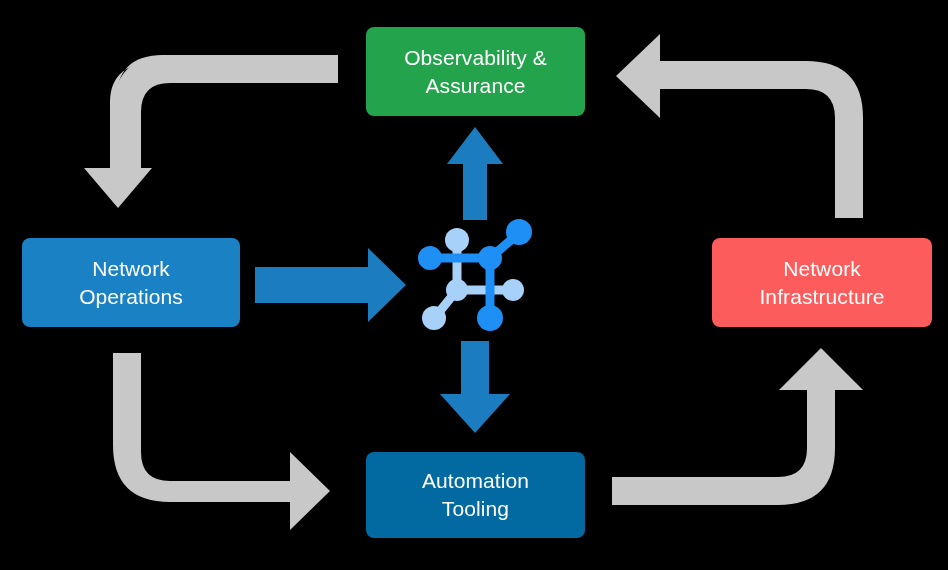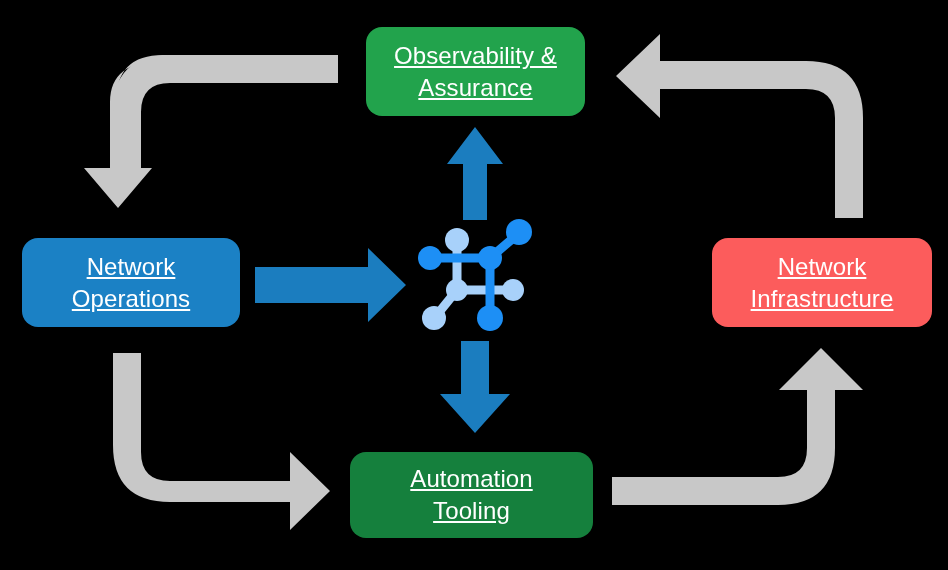--- a/index.html
+++ b/index.html
@@ -1,26 +1,26 @@
 <!DOCTYPE html>
 <html><head>
 <meta charset="utf-8">
 <style>
   html,body{margin:0;padding:0;background:#000;}
   body{width:948px;height:570px;overflow:hidden;
        font-family:"Liberation Sans","DejaVu Sans",sans-serif;}
   #stage{position:relative;width:948px;height:570px;background:#000000;}
-  .node-box{position:absolute;border-radius:16px;display:flex;align-items:center;
+  .node-box{position:absolute;border-radius:8px;display:flex;align-items:center;
             justify-content:center;text-align:center;color:#ffffff;
-            font-size:24px;line-height:1.32;font-weight:400;
-            letter-spacing:.1px;white-space:pre-line;text-decoration:underline;}
+            font-size:21px;line-height:1.32;font-weight:400;
+            letter-spacing:.1px;white-space:pre-line;}
   #box-observability{left:366px;top:27px;width:219px;height:89px;background:#22A34C;}
   #box-operations   {left:22px; top:238px;width:218px;height:89px;background:#1B81C5;}
   #box-infrastructure{left:712px;top:238px;width:220px;height:89px;background:#FC5C5C;}
-  #box-automation   {left:350px;top:452px;width:243px;height:86px;background:#15803d;}
+  #box-automation   {left:366px;top:452px;width:219px;height:86px;background:#0369a1;}
   .layer{position:absolute;left:0;top:0;width:948px;height:570px;}
   .center-icon{position:absolute;left:418px;top:218px;width:120px;height:120px;}
 </style>
 </head>
 <body>
 
 <div id="stage">
 
   <svg class="layer" viewBox="0 0 948 570" xmlns="http://www.w3.org/2000/svg">
 

